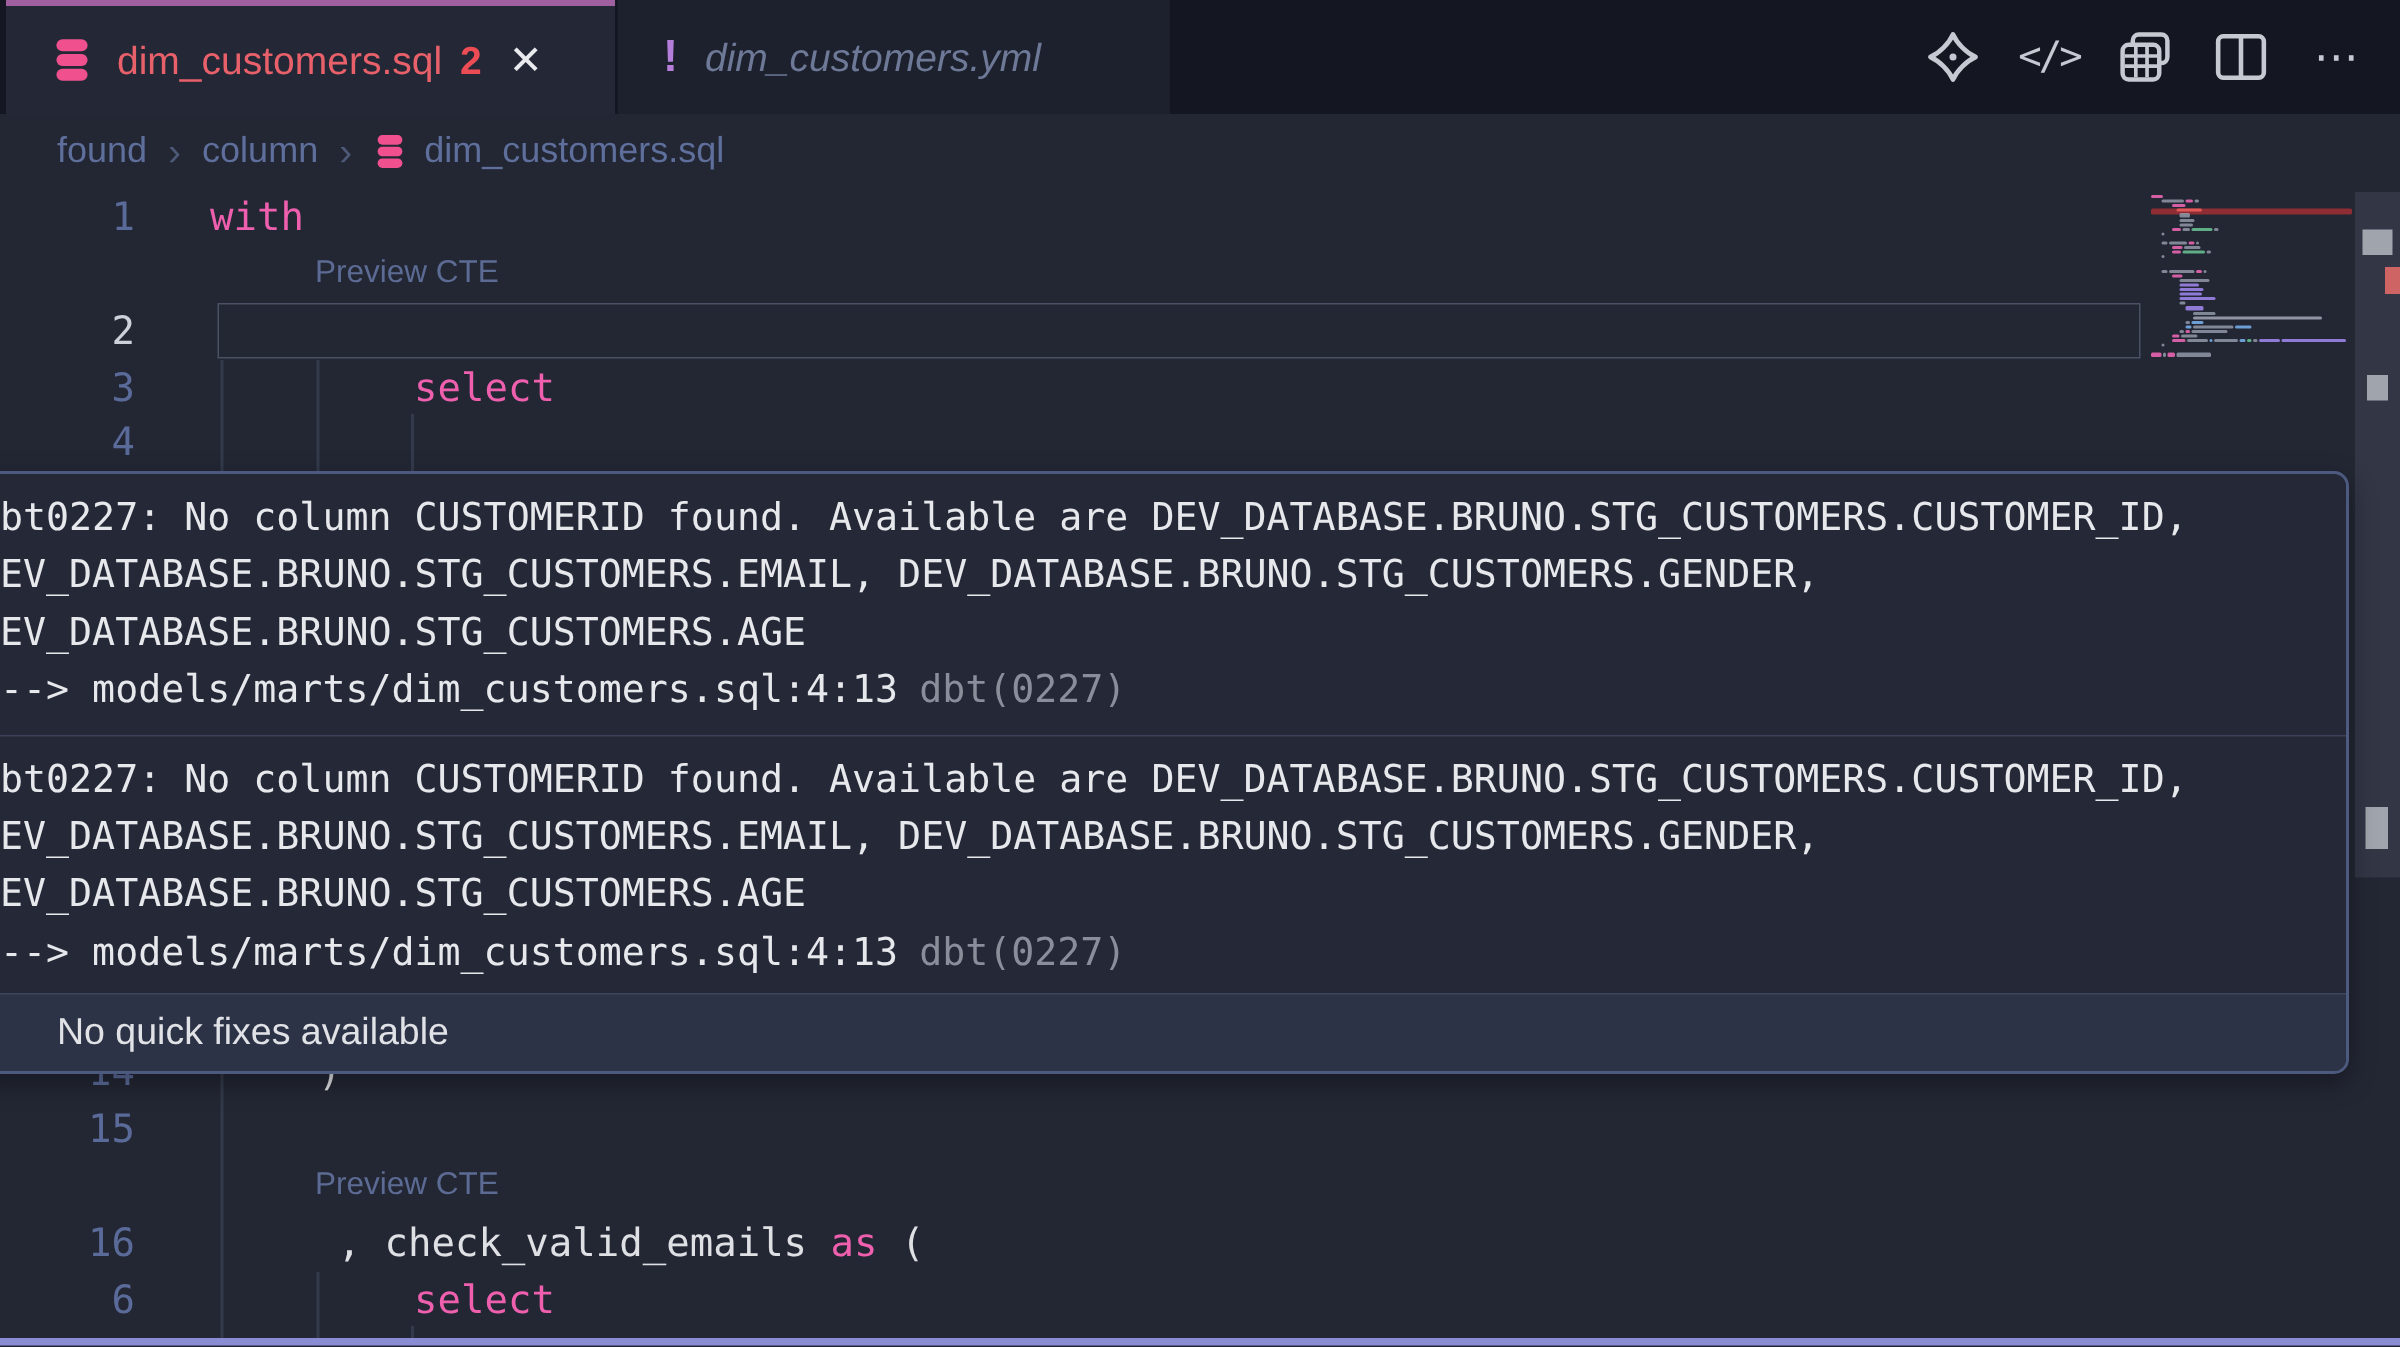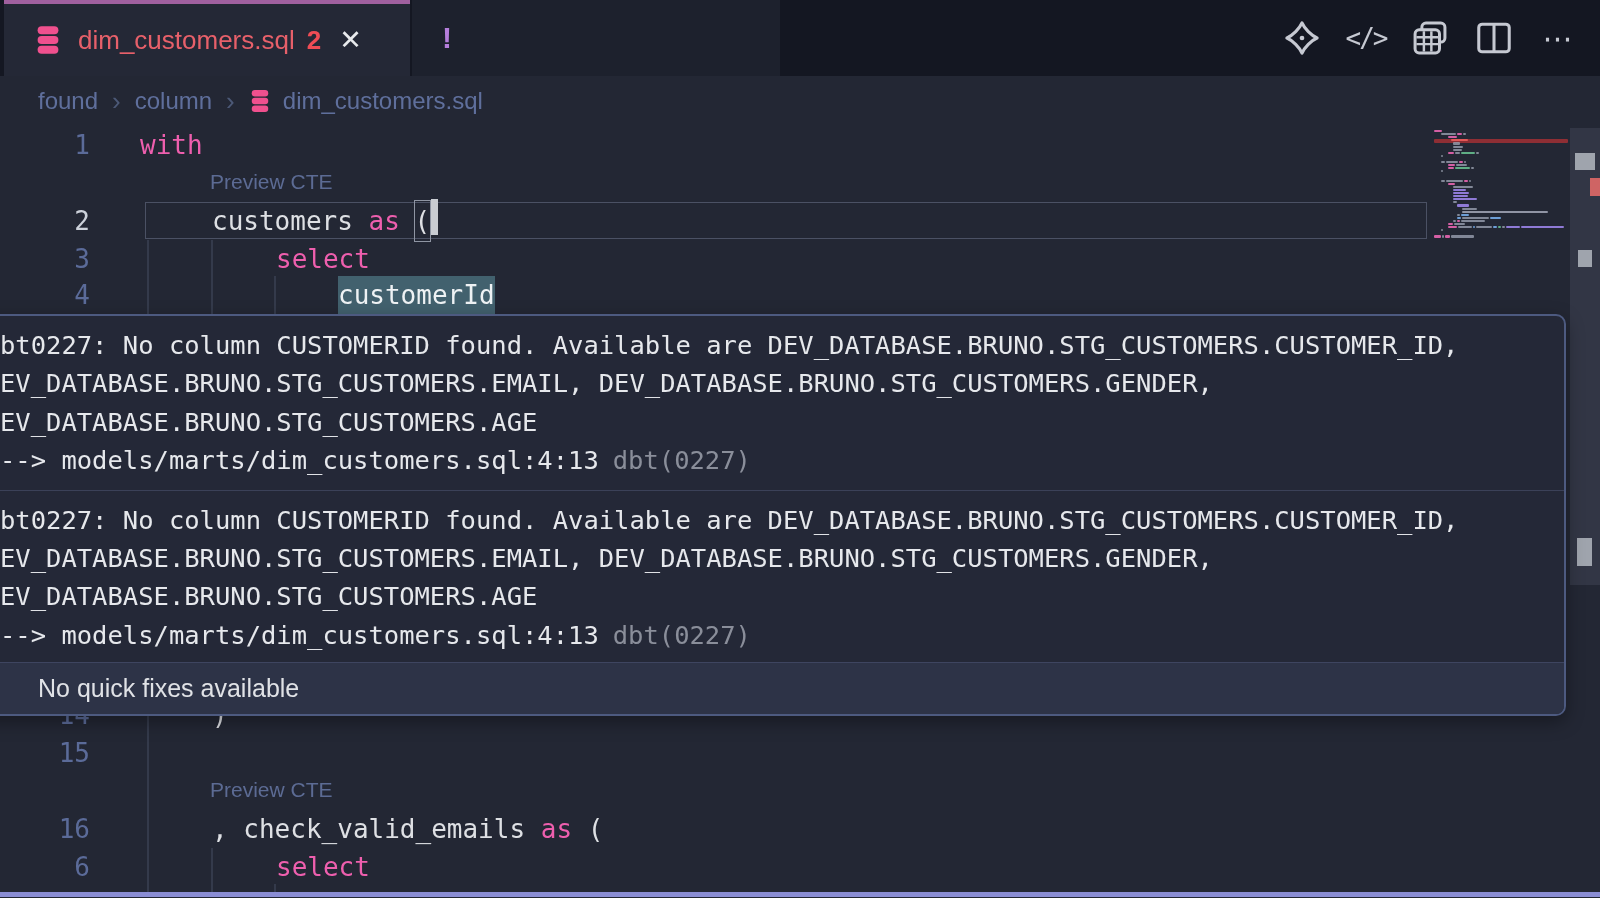--- a/index.html
+++ b/index.html
@@ -89,20 +89,21 @@
         <rect x="3" y="9.5" width="18" height="7" rx="3.5" fill="#f0508e"></rect>
         <rect x="3" y="18" width="18" height="7" rx="3.5" fill="#f0508e"></rect>
       </svg>
     </span>
     <span class="tablabel red">dim_customers.sql</span>
     <span class="tabbadge">2</span>
     <span class="tabclose">✕</span>
   </div>
   <div class="tab preview">
     <span class="yml-mark">!</span>
+    <span class="tablabel italic">dim_customers.yml</span>
   </div>
   <div class="actions">
     <div class="actbtn">
       <svg width="34" height="34" viewBox="0 0 26 26">
         <path d="M13 1.5 C15 6 20 11 24.5 13 C20 15 15 20 13 24.5 C11 20 6 15 1.5 13 C6 11 11 6 13 1.5 Z" fill="none" stroke="#c6c9d2" stroke-width="2.4" stroke-linejoin="round"></path>
         <circle cx="13" cy="13" r="1.8" fill="#c6c9d2"></circle>
       </svg>
     </div>
     <div class="actbtn">
       <span class="codeglyph">&lt;/&gt;</span>
@@ -147,46 +148,44 @@
   <div id="rows-top">
       <div class="crow" style="top: 0px;">
         <span class="ln">1</span>
         <span class="ctext" style="left: 140px;"><span class="tok-kw">with</span></span>
       </div>
       <div class="crow" style="top: 38px;">
         <span class="lens" style="left: 210px;">Preview CTE</span>
       </div>
       <div class="crow" style="top: 76px;">
         <span class="ln active">2</span>
-        <span class="ctext" style="left: 212px;"><span class="tok-tx">customers </span><span class="tok-kw">as</span><span class="tok-tx"> </span><span class="tok-br">(<span class="caret"></span></span></span>
       </div>
       <div class="crow" style="top: 114px;">
         <span class="ln">3</span>
         <span class="ctext" style="left: 276px;"><span class="tok-kw">select</span></span>
       </div>
       <div class="crow" style="top: 150px;">
         <span class="ln">4</span>
-        <span class="ctext" style="left: 338px;"><span class="tok-errw">customerId</span></span>
       </div>
     </div>
   <div id="rows-bottom">
       <div class="crow" style="top: 570px;">
         <span class="ln">14</span>
         <span class="ctext" style="left: 212px;"><span class="tok-tx">)</span></span>
       </div>
       <div class="crow" style="top: 608px;">
         <span class="ln">15</span>
         <span class="ctext" style="left: 212px;"></span>
       </div>
       <div class="crow" style="top: 646px;">
         <span class="lens" style="left: 210px;">Preview CTE</span>
       </div>
       <div class="crow" style="top: 684px;">
         <span class="ln">16</span>
-        <span class="ctext" style="left: 212px;"><span class="tok-tx">, check_valid_emails </span><span class="tok-kw">as</span><span class="tok-tx"> (</span></span>
+        <span class="ctext" style="left: 225px;"><span class="tok-tx">, check_valid_emails </span><span class="tok-kw">as</span><span class="tok-tx"> (</span></span>
       </div>
       <div class="crow" style="top: 722px;">
         <span class="ln">6</span>
         <span class="ctext" style="left: 276px;"><span class="tok-kw">select</span></span>
       </div>
     </div>
 
   <div class="guide" style="left:147px; top:114px; height:74px;"></div>
   <div class="guide" style="left:211px; top:114px; height:74px;"></div>
   <div class="guide" style="left:274px; top:150px; height:38px;"></div>

